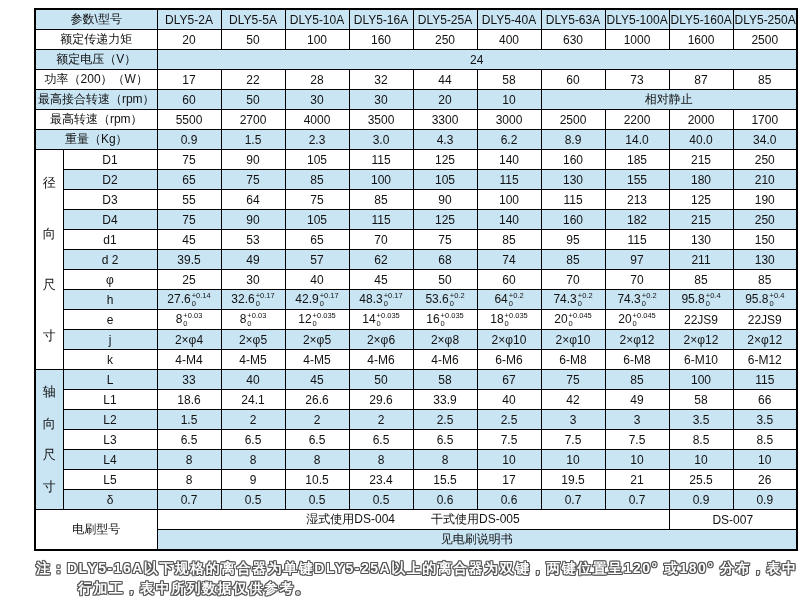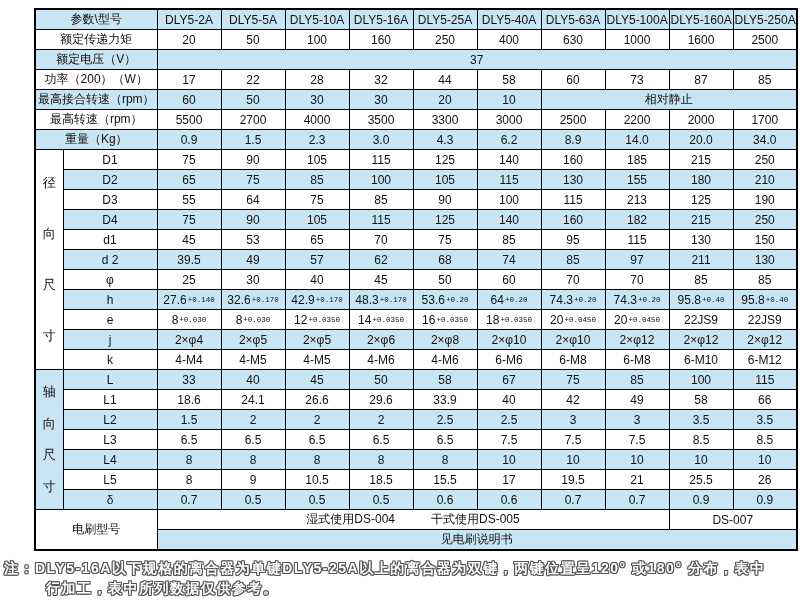--- a/index.html
+++ b/index.html
@@ -31,34 +31,34 @@
   td.cw{background:#ffffff;}
   td.cb{background:#c9e5f4;}
   tr.sect td, tr.sect th{border-top:2px solid #000;}
   thead tr th{border-bottom:2px solid #000;}
   .plabel{font-size:12.5px;}
   .glabel div{
     display:flex;flex-direction:column;justify-content:space-around;
     align-items:center;font-size:13px;
   }
   .tol{
-    display:inline-flex;flex-direction:row;
+    display:inline-flex;flex-direction:column;
     font-size:7.5px;line-height:7.5px;
-    vertical-align:middle;text-align:left;margin-left:1px;font-family:Liberation Mono, monospace;
+    vertical-align:middle;text-align:left;margin-left:1px;
   }
   #footnote{
     margin:7px 4px 0 4px;
     font-size:14px;
     font-weight:bold;
     letter-spacing:1.5px;
     line-height:20px;
     color:#ffffff;
     text-shadow:-1px -1px 0 #555,1px -1px 0 #555,-1px 1px 0 #555,1px 1px 0 #555,0 1px 0 #555,0 -1px 0 #555,1px 0 0 #555,-1px 0 0 #555;
   }
-  .note-line{white-space:nowrap;}
+  .note-line{white-space:nowrap;margin-left:32px;}
   .note-line.indent{padding-left:42px;}
 </style>
 </head>
 <body>
 
 <table id="spec-table">
   <colgroup id="spec-cols">
       <col style="width: 28px;">
       <col style="width: 94px;">
       <col style="width: 64px;">
@@ -96,21 +96,21 @@
         <td>160</td>
         <td>250</td>
         <td>400</td>
         <td>630</td>
         <td>1000</td>
         <td>1600</td>
         <td>2500</td>
       </tr>
       <tr class="b">
         <td class="plabel" colspan="2">额定电压（V）</td>
-        <td colspan="10">37</td>
+        <td colspan="10">24</td>
       </tr>
       <tr class="w">
         <td class="plabel" colspan="2">功率（200）（W）</td>
         <td>17</td>
         <td>22</td>
         <td>28</td>
         <td>32</td>
         <td>44</td>
         <td>58</td>
         <td>60</td>
@@ -144,21 +144,21 @@
       <tr class="b">
         <td class="plabel" colspan="2">重量（Kg）</td>
         <td>0.9</td>
         <td>1.5</td>
         <td>2.3</td>
         <td>3.0</td>
         <td>4.3</td>
         <td>6.2</td>
         <td>8.9</td>
         <td>14.0</td>
-        <td>20.0</td>
+        <td>40.0</td>
         <td>34.0</td>
       </tr>
       <tr class="w sect">
         <td rowspan="11" class="glabel cw">
           <div style="height: 203px;">
             <span>径</span>
             <span>向</span>
             <span>尺</span>
             <span>寸</span>
           </div>
@@ -430,21 +430,21 @@
         <td>10</td>
         <td>10</td>
         <td>10</td>
         <td>10</td>
       </tr>
       <tr class="w">
         <td class="plabel">L5</td>
         <td>8</td>
         <td>9</td>
         <td>10.5</td>
-        <td>18.5</td>
+        <td>23.4</td>
         <td>15.5</td>
         <td>17</td>
         <td>19.5</td>
         <td>21</td>
         <td>25.5</td>
         <td>26</td>
       </tr>
       <tr class="b">
         <td class="plabel">δ</td>
         <td>0.7</td>

